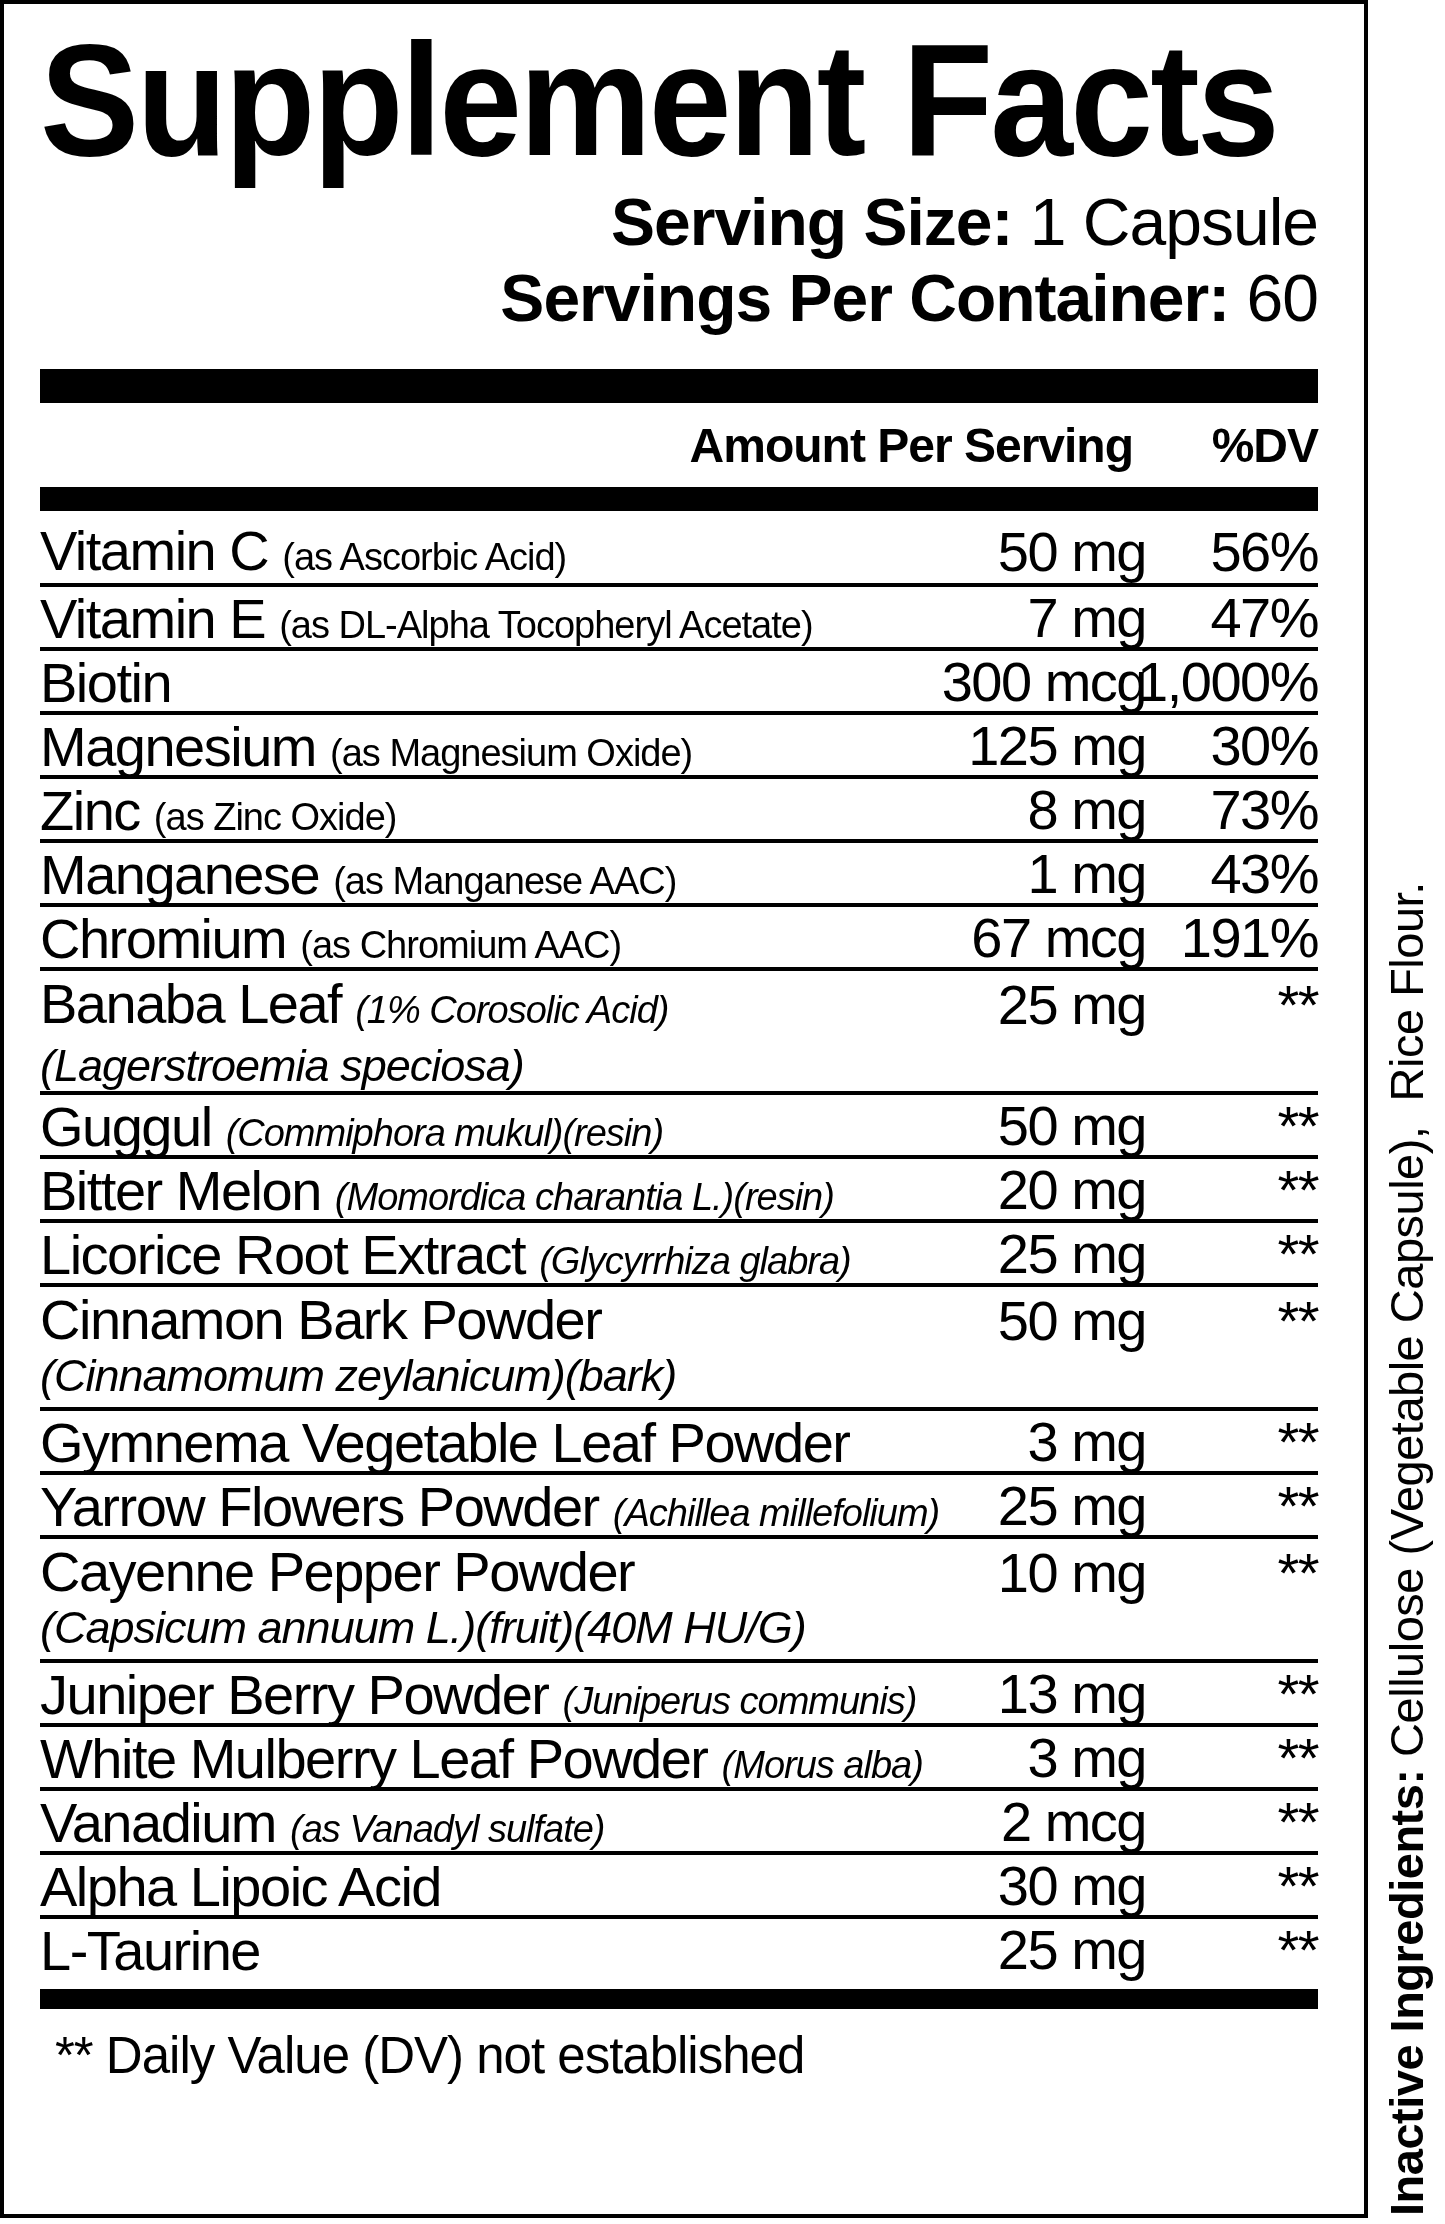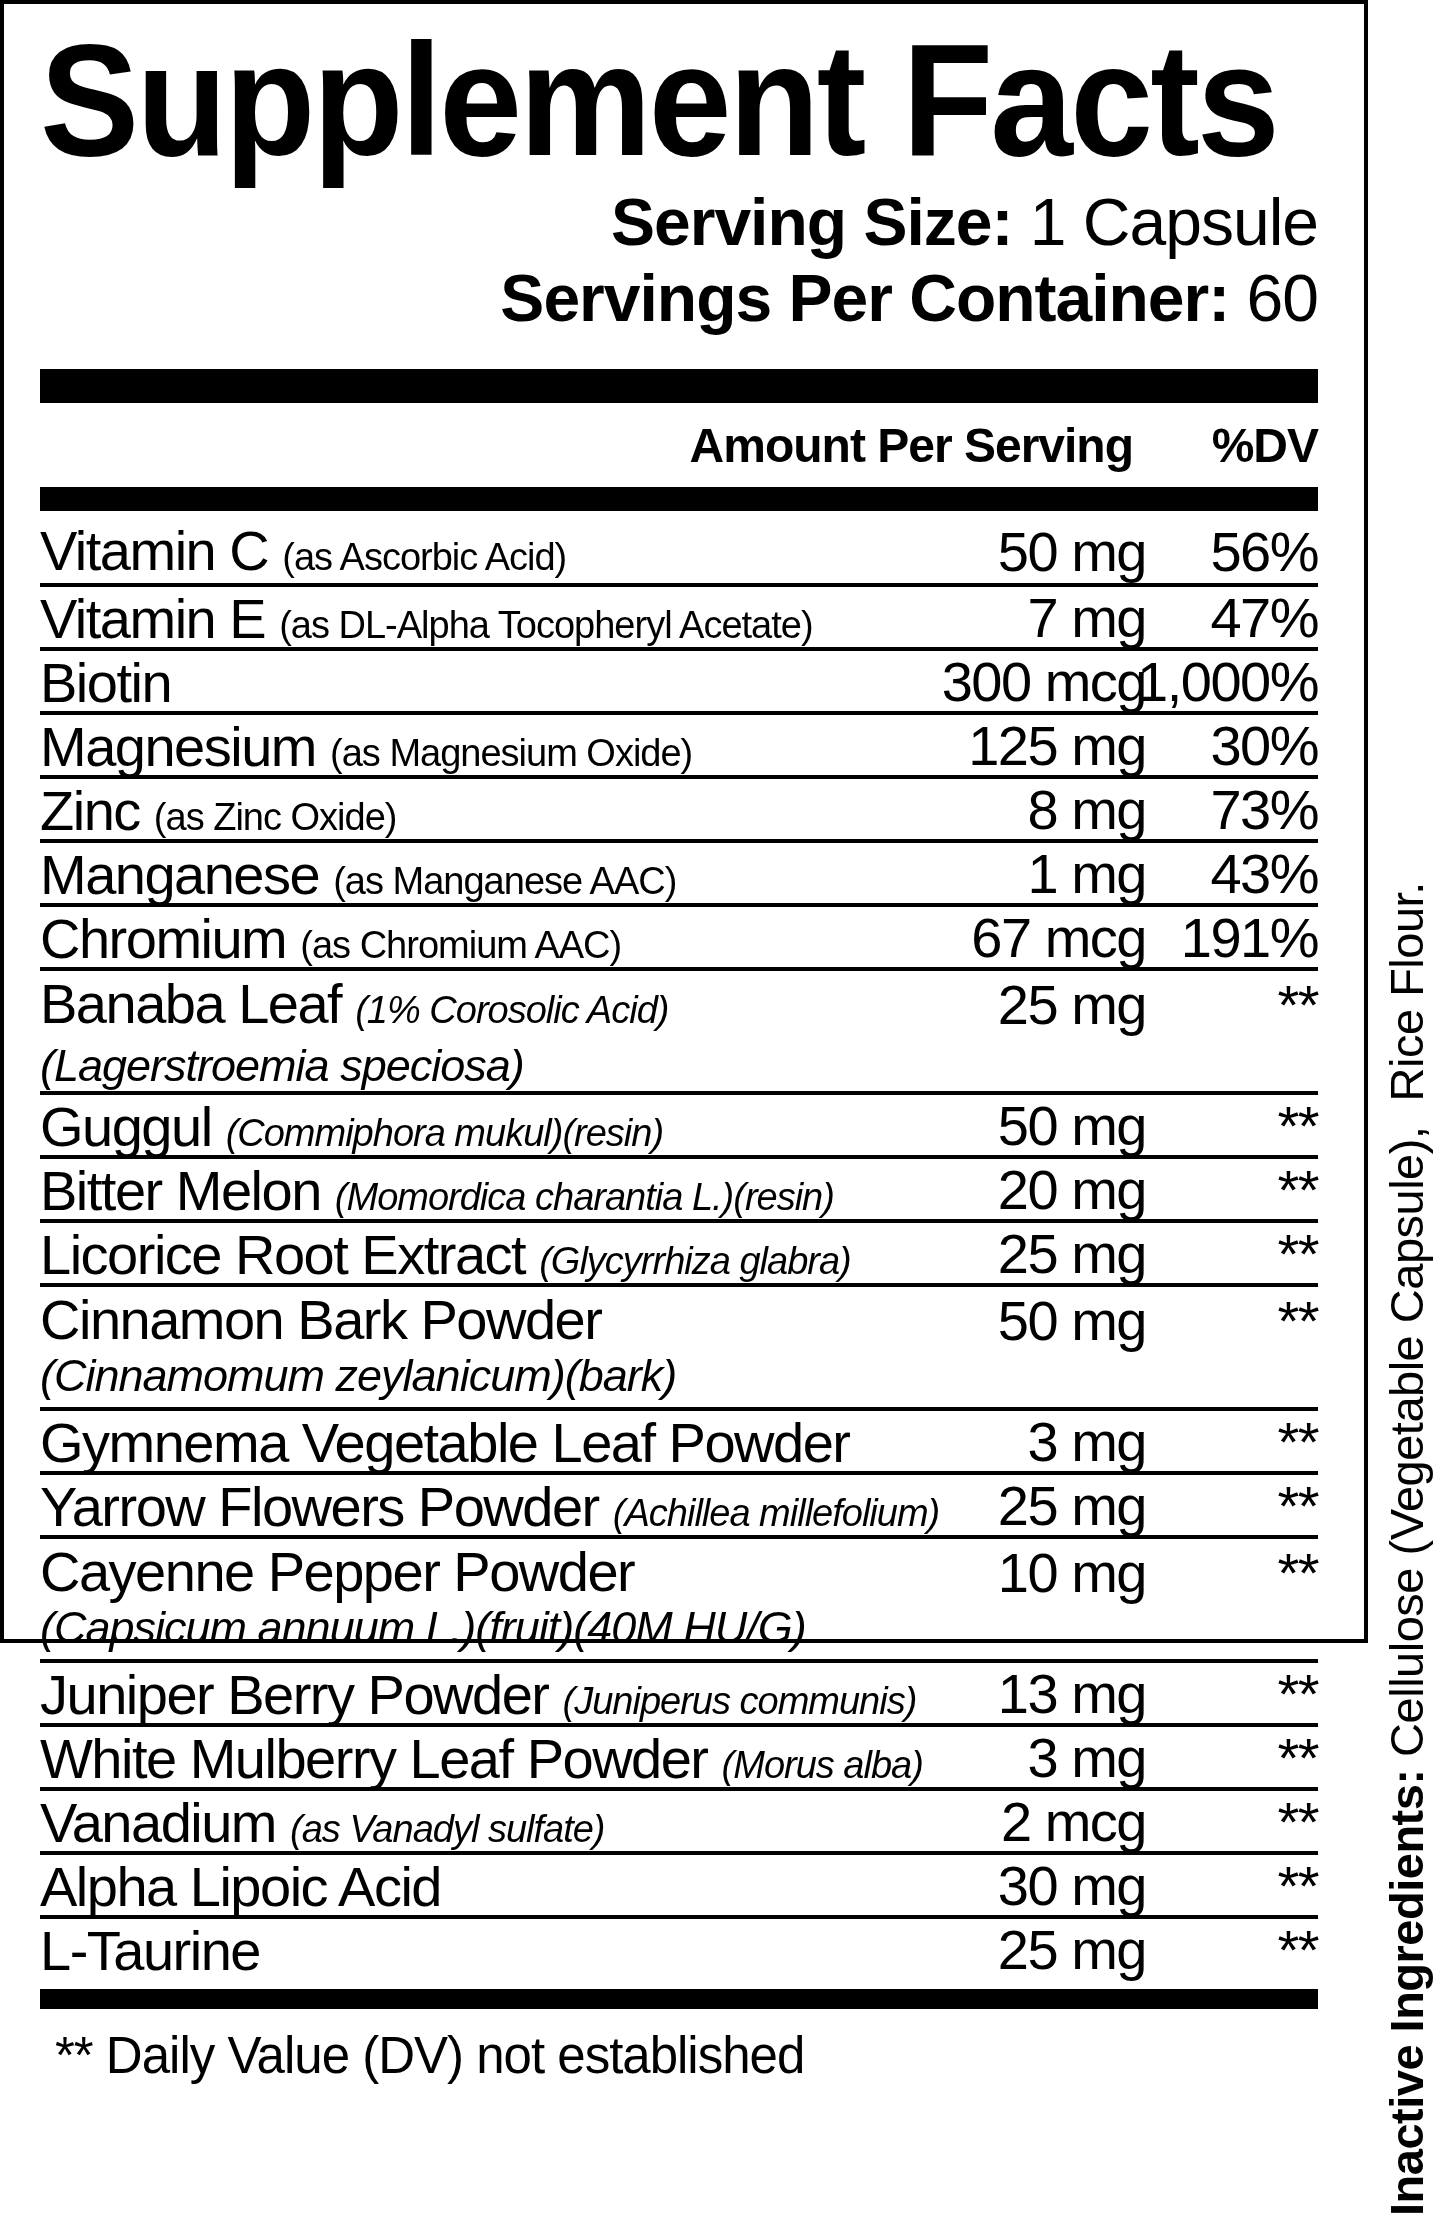--- a/index.html
+++ b/index.html
@@ -7,21 +7,21 @@
     width: 1445px; height: 2224px;
     background: #ffffff;
     font-family: "Liberation Sans", sans-serif;
     color: #000;
     overflow: hidden;
     position: relative;
   }
   .label-box {
     position: absolute;
     left: 0; top: 0;
-    width: 1368px; height: 1643px;
+    width: 1368px; height: 2218px;
     border: 4px solid #000;
     background: #fff;
     padding: 0 46px 0 36px;
   }
   
   .title {
     margin-top: 12px;
     font-size: 160px;
     font-weight: bold;
     line-height: 1.05;

